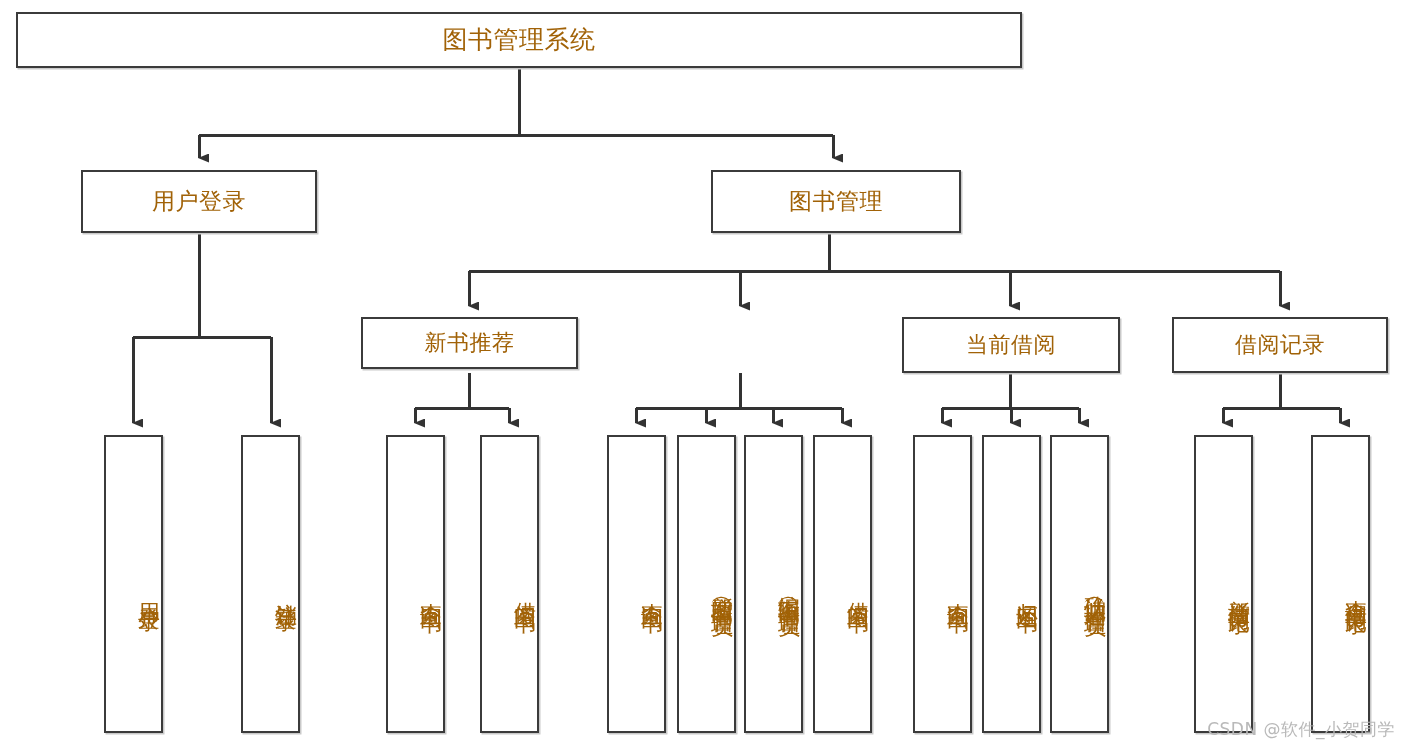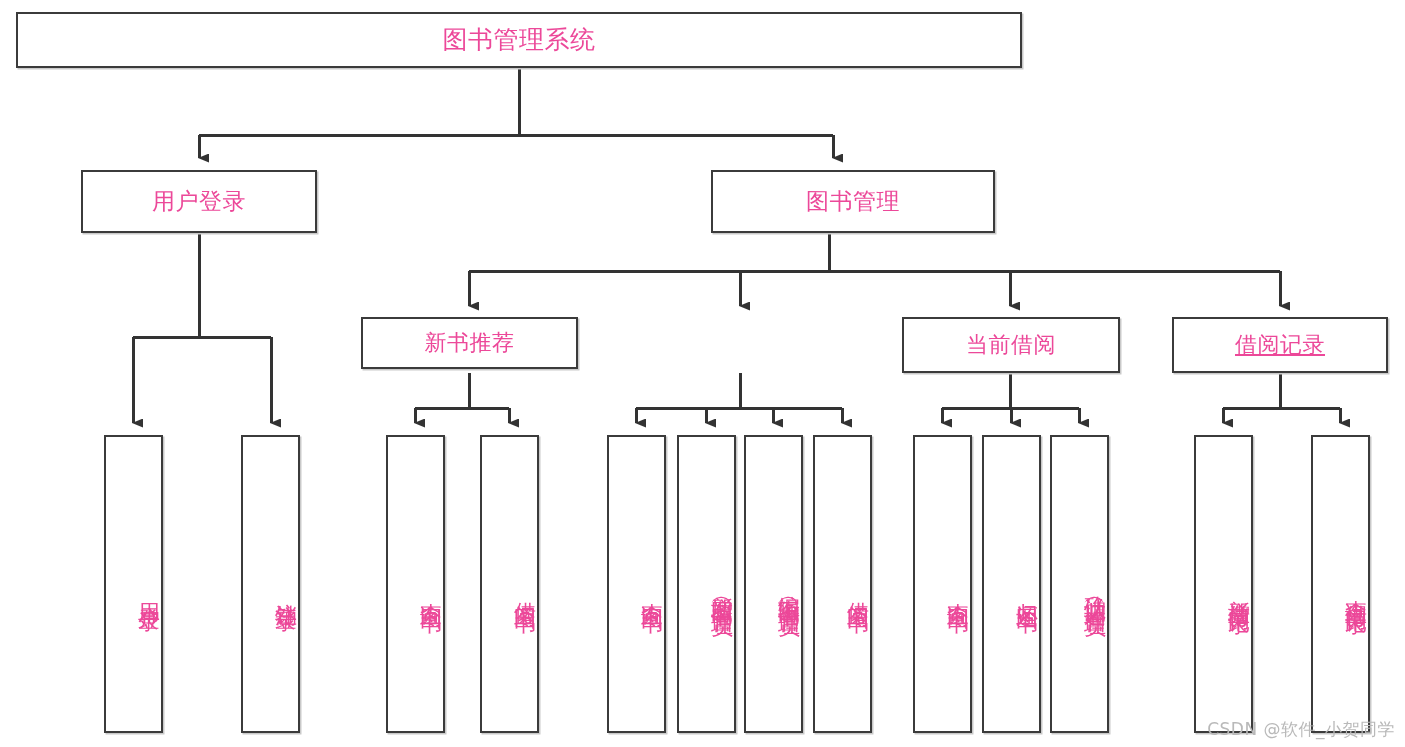--- a/index.html
+++ b/index.html
@@ -28,21 +28,21 @@
   }
   .node {
     position: absolute;
     box-sizing: border-box;
     background: #ffffff;
     border: 2px solid #3b3b3b;
     box-shadow: 1.5px 1.5px 0 0 #c9c9c9;
     display: flex;
     align-items: center;
     justify-content: center;
-    color: #ec4899;
+    color: #a16207;
     z-index: 2;
   }
   .node.horizontal {
     writing-mode: horizontal-tb;
   }
   .node.vertical {
     writing-mode: vertical-rl;
     text-orientation: upright;
     align-items: flex-start;
     justify-content: center;
@@ -130,31 +130,31 @@
     </g>
   </svg>
 
   <div class="node horizontal lvl-root" style="left:16px; top:12px; width:1006px; height:56px;">
     <span class="node-label">图书管理系统</span>
   </div>
 
   <div class="node horizontal lvl-2" style="left:81px; top:170px; width:236px; height:63px;">
     <span class="node-label">用户登录</span>
   </div>
-  <div class="node horizontal lvl-2" style="left:711px; top:170px; width:284px; height:63px;">
+  <div class="node horizontal lvl-2" style="left:711px; top:170px; width:250px; height:63px;">
     <span class="node-label">图书管理</span>
   </div>
 
   <div class="node horizontal lvl-3" style="left:361px; top:317px; width:217px; height:52px;">
     <span class="node-label">新书推荐</span>
   </div>
   <div class="node horizontal lvl-3" style="left:902px; top:317px; width:218px; height:56px;">
     <span class="node-label">当前借阅</span>
   </div>
-  <div class="node horizontal lvl-3" style="left:1172px; top:317px; width:216px; height:56px;text-decoration:underline;">
+  <div class="node horizontal lvl-3" style="left:1172px; top:317px; width:216px; height:56px;">
     <span class="node-label">借阅记录</span>
   </div>
 
   <div class="node vertical lvl-leaf" style="left:104px; top:435px; width:59px; height:298px;">
     <span class="node-label">用户登录</span>
   </div>
   <div class="node vertical lvl-leaf" style="left:241px; top:435px; width:59px; height:298px;">
     <span class="node-label">注销登录</span>
   </div>
 

